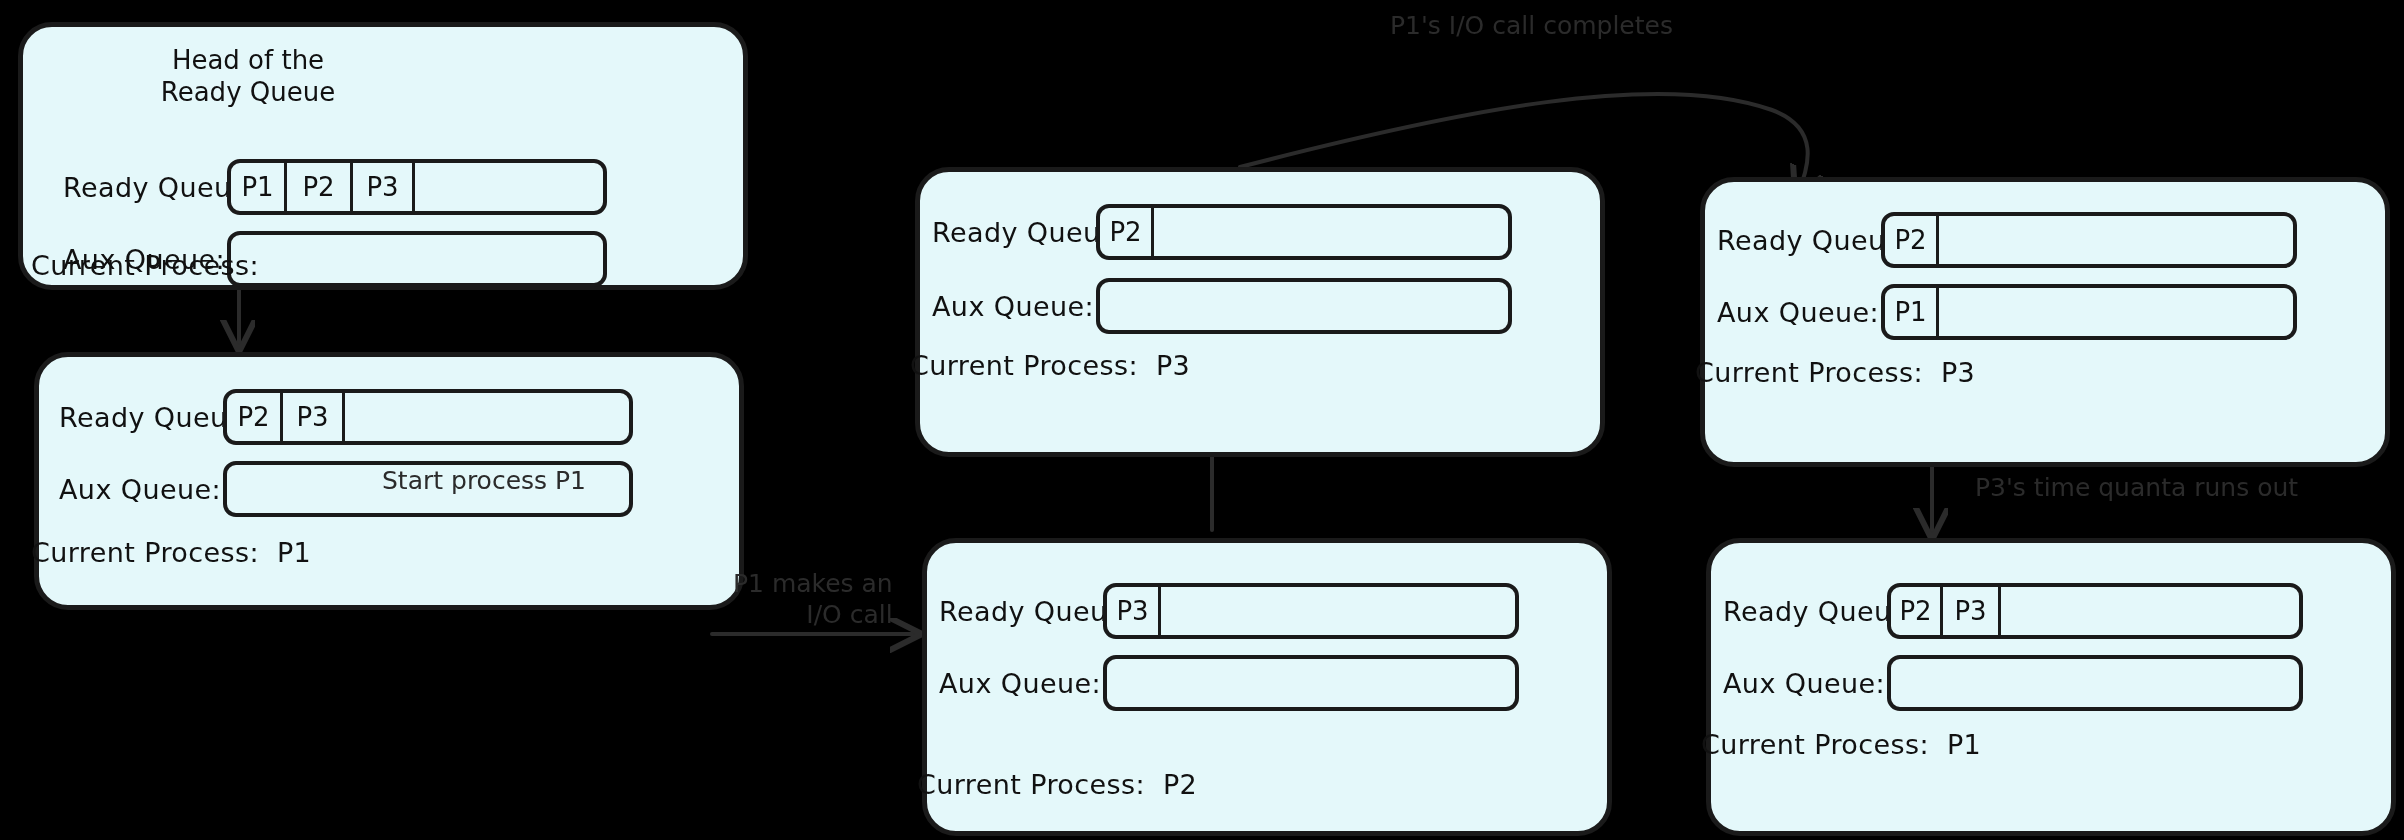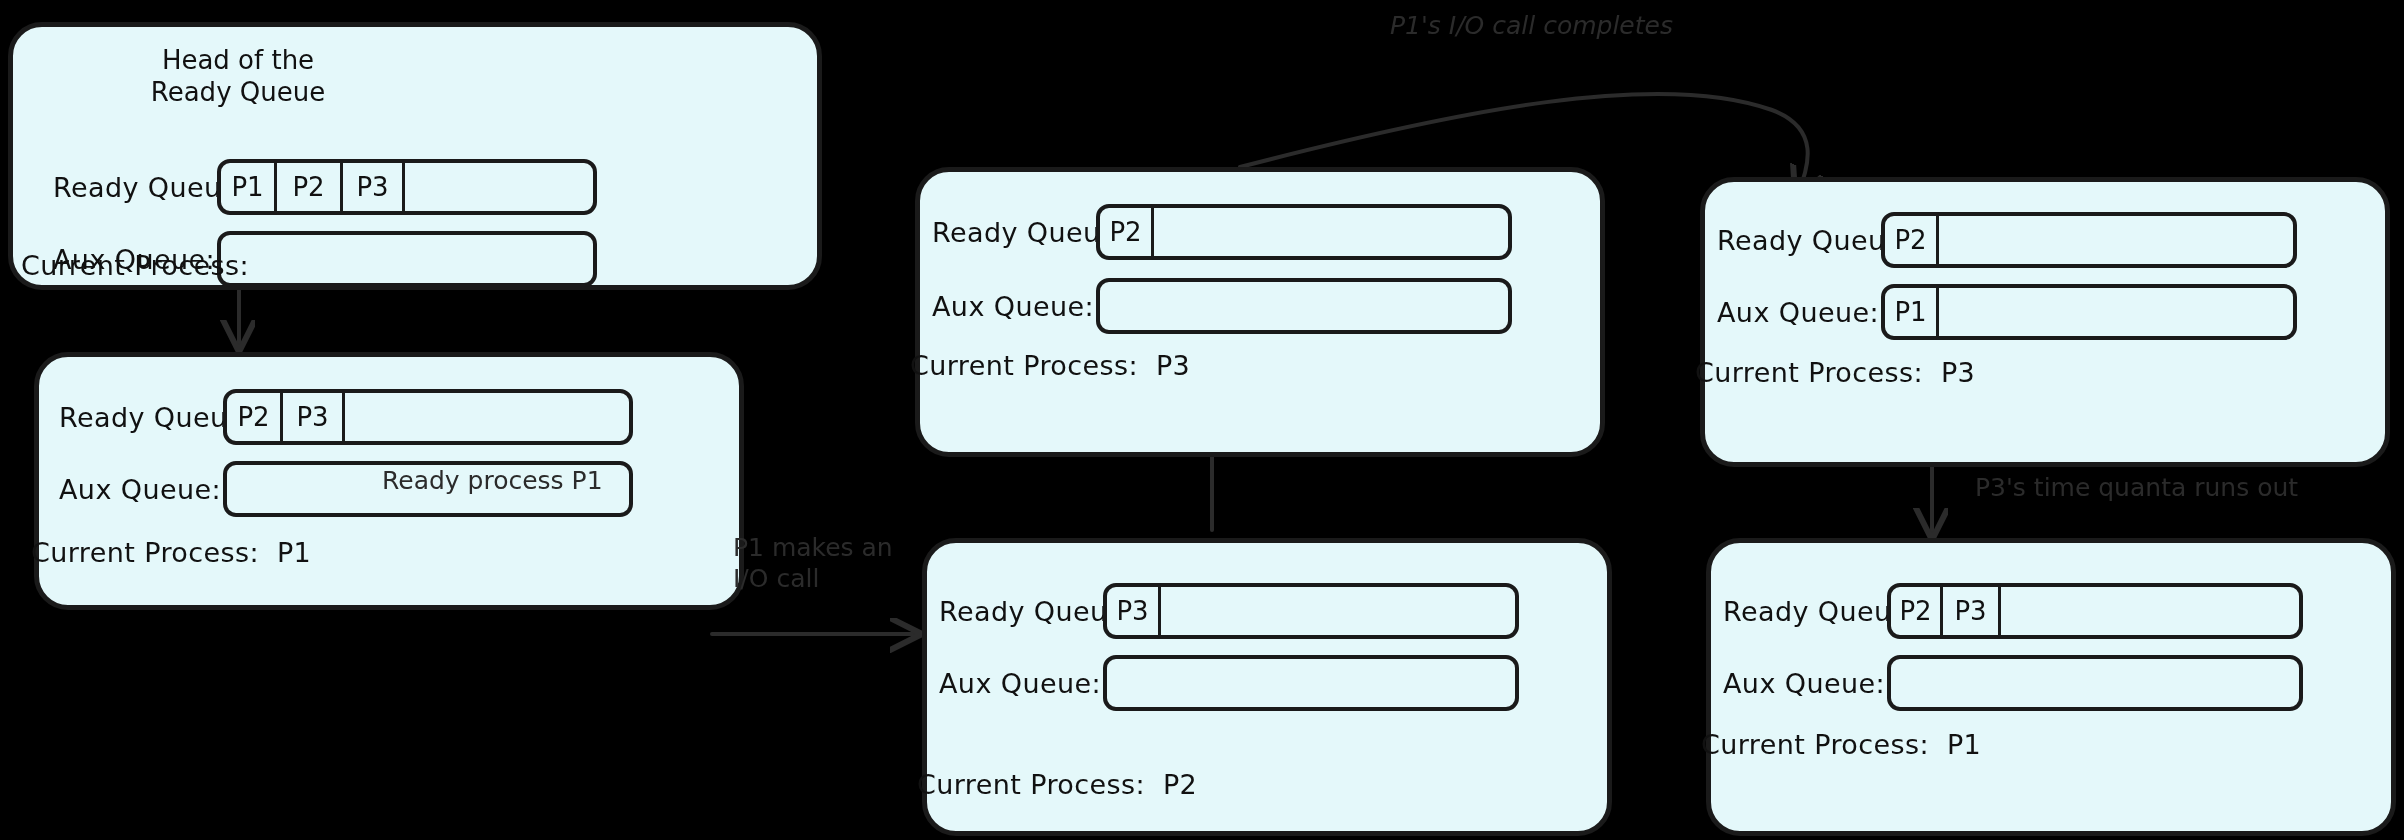--- a/index.html
+++ b/index.html
@@ -141,21 +141,21 @@
 
     <g>
       <path d="M1240,167 C1460,110 1660,70 1772,110 C1820,128 1810,165 1797,196" stroke="#2b2b2b" stroke-width="4" fill="none" stroke-linecap="round" marker-end="url(#ahg)"></path>
     </g>
 
     <g>
       <path d="M1932,450 L1932,536" stroke="#2b2b2b" stroke-width="4" fill="none" stroke-linecap="round" marker-end="url(#ahg)"></path>
     </g>
   </svg>
 
-  <div class="panel" style="left:8px; top:22px; width:814px; height:268px;">
+  <div class="panel" style="left:18px; top:22px; width:730px; height:268px;">
 
     <div class="caption" style="left:115px; top:18px; width:220px;">Head of the
 Ready Queue</div>
 
     <div class="row" style="left:40px; top:130px; width:640px;">
       <div class="qlabel" style="width:150px;">Ready Queue:</div>
       <div class="qbox" style="width:380px; margin-left:14px;">
         <div class="cell" style="width:56px;">P1</div>
         <div class="cell" style="width:66px;">P2</div>
         <div class="cell" style="width:62px;">P3</div>
@@ -287,23 +287,23 @@
         <div class="cell tail"></div>
       </div>
     </div>
 
     <div class="current-proc" style="left:-10px; top:186px;">
       <span>Current Process:&nbsp;</span>
       <span>P1</span>
     </div>
   </div>
 
-  <div class="edge-label" style="left:382px; top:465px;">Ready process P1</div>
-
-  <div class="edge-label" style="left:733px; top:532px;">P1 makes an
+  <div class="edge-label" style="left:382px; top:465px;">Start process P1</div>
+
+  <div class="edge-label" style="left:733px; top:568px;text-align:right;">P1 makes an
 I/O call</div>
 
 
-  <div class="edge-label" style="left:1390px; top:10px;font-style:italic;">P1's I/O call completes</div>
+  <div class="edge-label" style="left:1390px; top:10px;">P1's I/O call completes</div>
 
   <div class="edge-label" style="left:1975px; top:472px;">P3's time quanta runs out</div>
 
 </div>
 
 </body></html>

